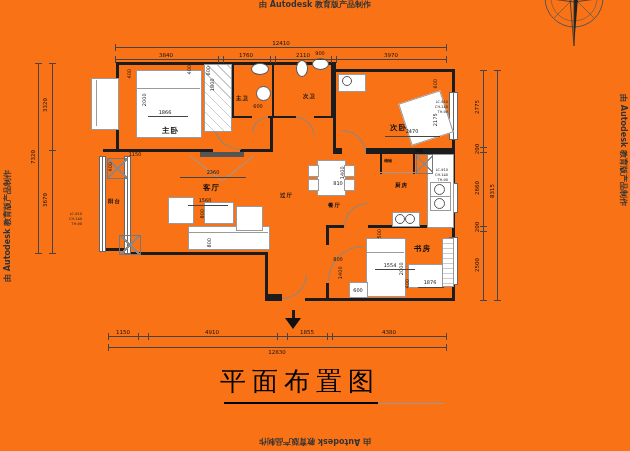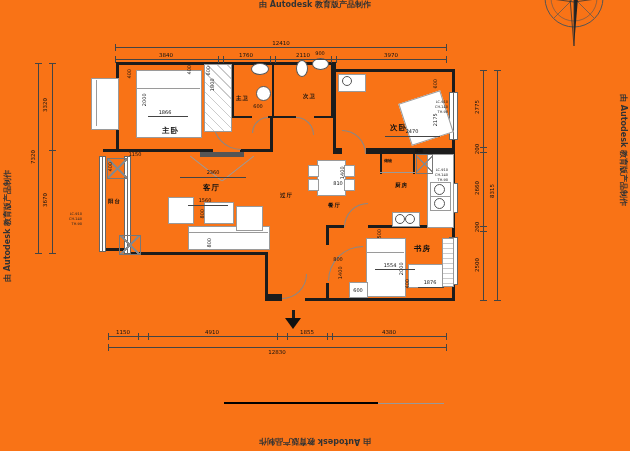--- a/index.html
+++ b/index.html
@@ -261,16 +261,17 @@
   <div class="room" style="left:390px;top:124px">次卧</div>
   <div class="room rs" style="left:108px;top:199px">阳台</div>
   <div class="room" style="left:203px;top:184px">客厅</div>
   <div class="room rs" style="left:280px;top:193px">过厅</div>
   <div class="room rs" style="left:328px;top:203px">餐厅</div>
   <div class="room rs" style="left:395px;top:183px">厨房</div>
   <div class="room rxs" style="left:384px;top:159px">储物</div>
   <div class="room rxs" style="left:415px;top:149px">冰箱</div>
   <div class="room" style="left:414px;top:245px">书房</div>
 
+  <div class="title" style="left:0;right:30px;top:368px">平面布置图</div>
   <div style="position:absolute;left:224px;top:402px;width:154px;height:2px;background:#000"></div>
   <div style="position:absolute;left:378px;top:403px;width:66px;height:1px;background:#999"></div>
 
 </div>
 
 </body></html>

